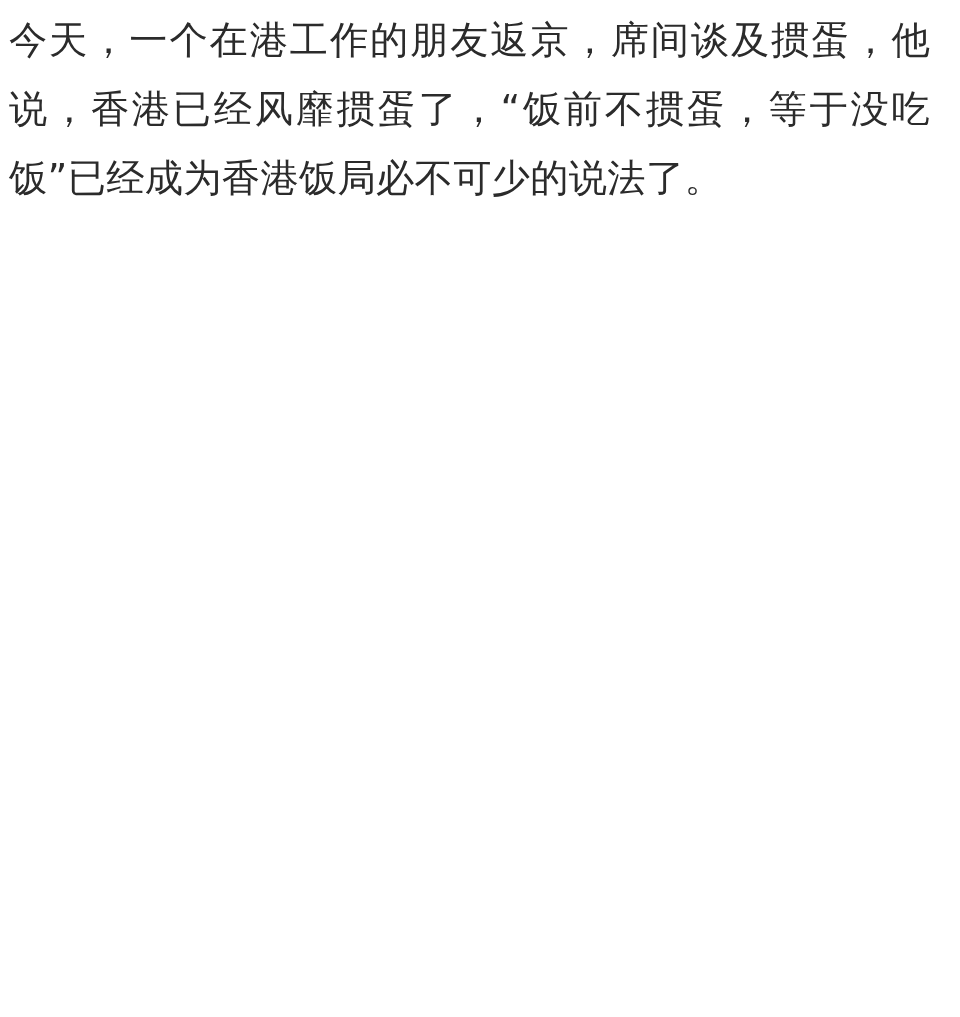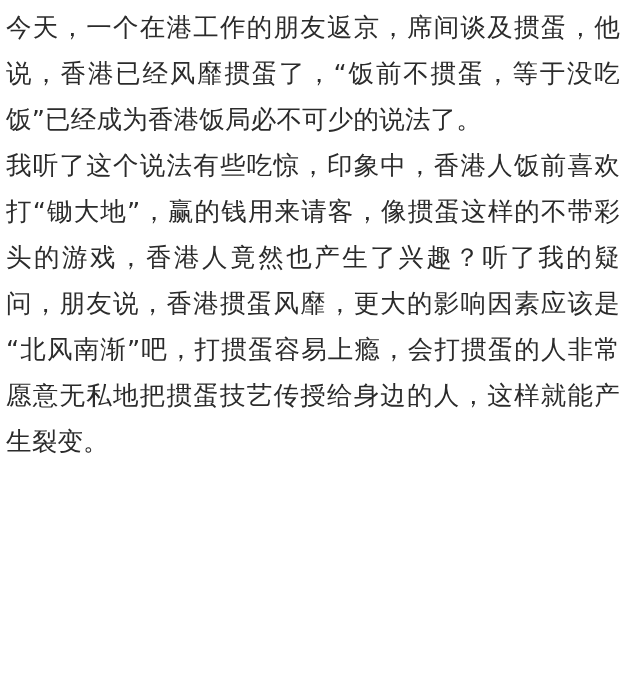--- a/index.html
+++ b/index.html
@@ -38,15 +38,14 @@
   .para.p1 { margin-bottom: 0px; }
   .para.p2 { margin-bottom: 0px; }
   .para.p3 { margin-bottom: 0px; }
 </style>
 </head>
 <body>
 
 <div class="page">
   <div class="article">
     <p class="para p1">今天，一个在港工作的朋友返京，席间谈及掼蛋，他说，香港已经风靡掼蛋了，“饭前不掼蛋，等于没吃饭”已经成为香港饭局必不可少的说法了。</p>
-    <p class="para p2">我听了这个说法有些吃惊，印象中，香港人饭前喜欢打“锄大地”，赢的钱用来请客，像掼蛋这样的不带彩头的游戏，香港人竟然也产生了兴趣？听了我的疑问，朋友说，香港掼蛋风靡，更大的影响因素应该是“北风南渐”吧，打掼蛋容易上瘾，会打掼蛋的人非常愿意无私地把掼蛋技艺传授给身边的人，这样就能产生裂变。</p>
   </div>
 </div>
 
 </body></html>

